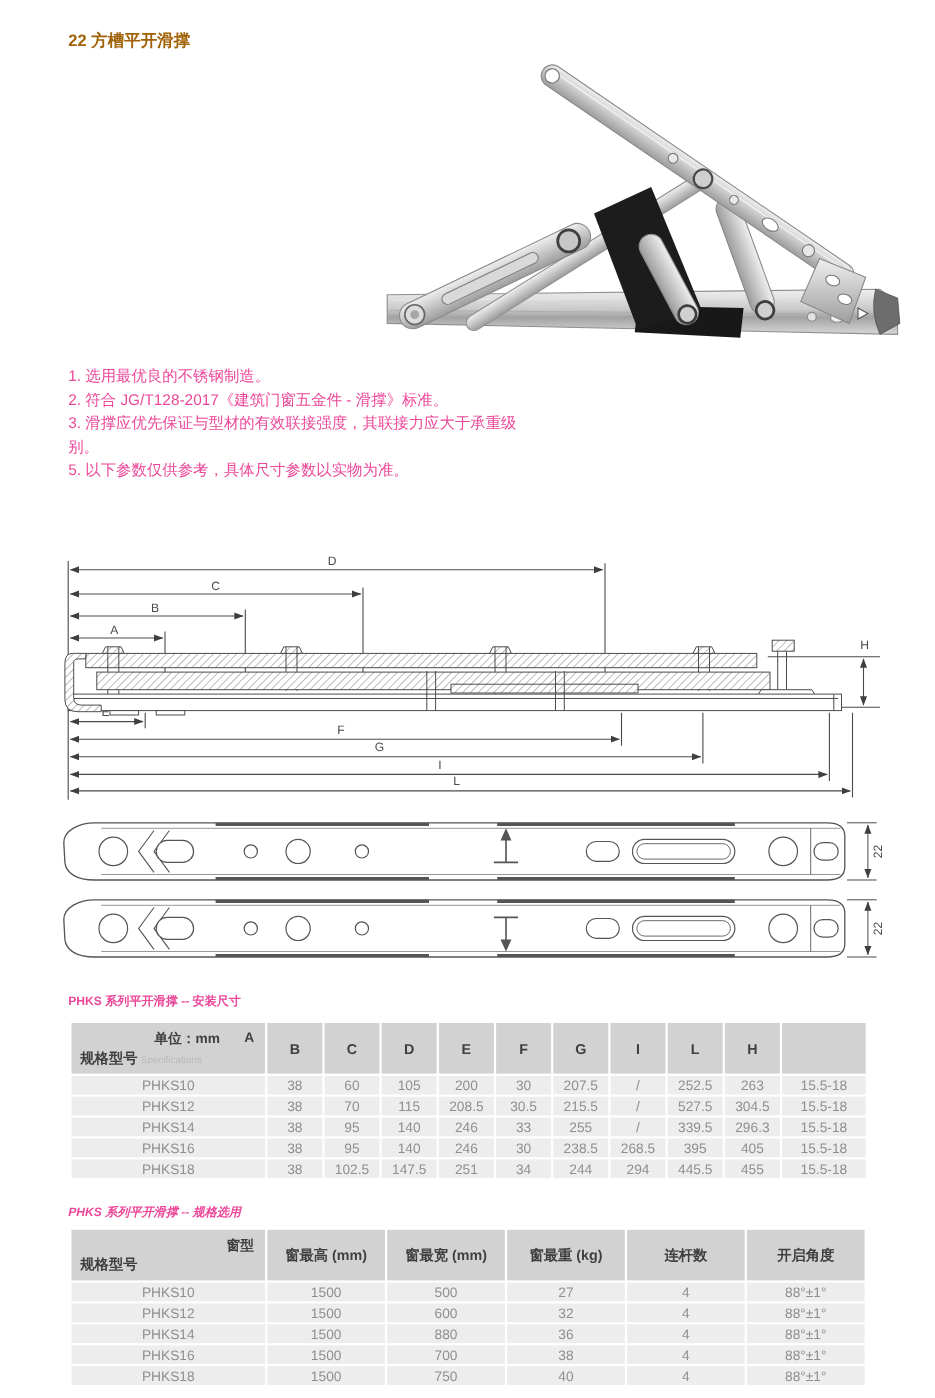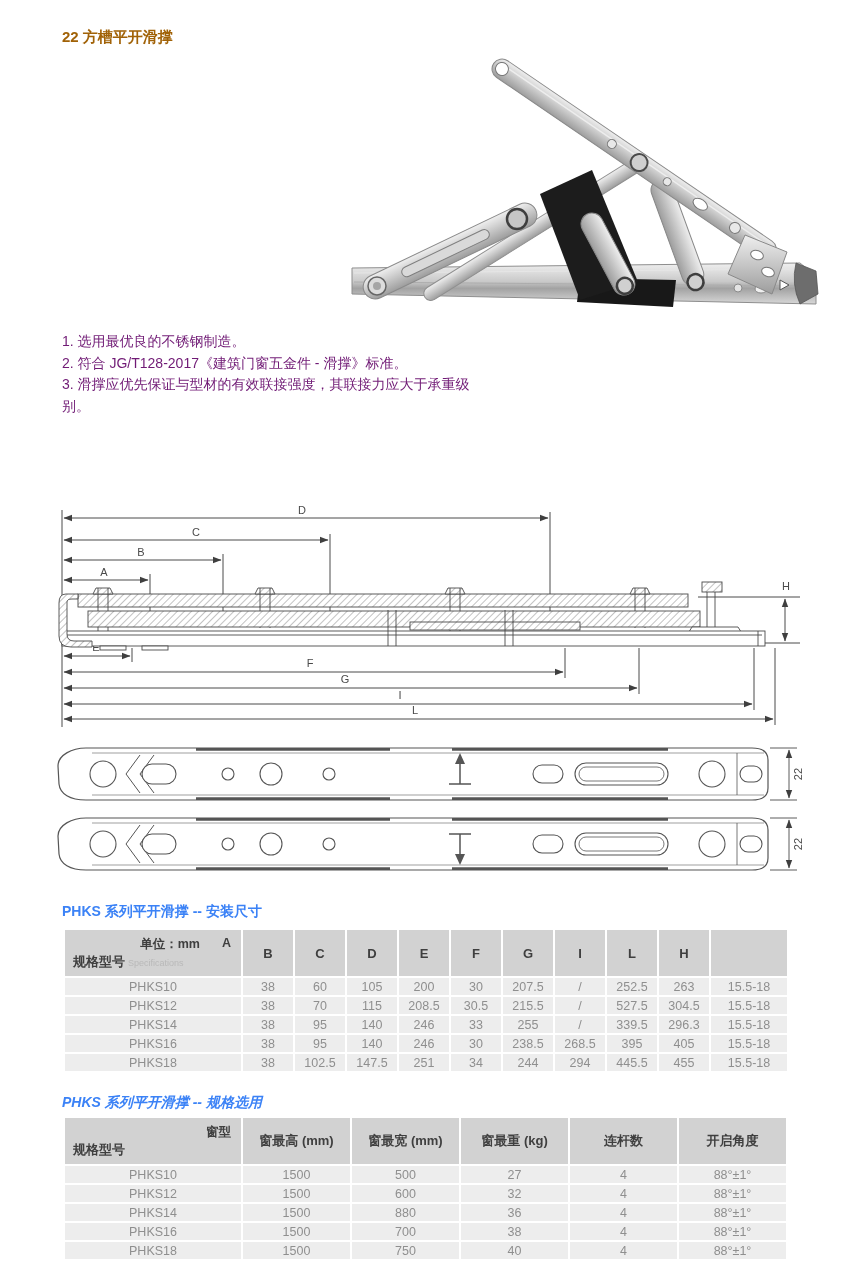--- a/index.html
+++ b/index.html
@@ -1,25 +1,25 @@
 <!DOCTYPE html>
 <html><head>
 <meta charset="utf-8">
 <style>
   html,body{margin:0;padding:0;background:#ffffff;}
   .page{position:relative;width:850px;height:1271px;background:#fff;overflow:hidden;
         font-family:"Liberation Sans","DejaVu Sans",sans-serif;}
   .page-title{position:absolute;left:62px;top:28px;font-size:15px;font-weight:bold;color:#a16207;}
   .features{position:absolute;left:62px;top:331px;width:412px;}
-  .features p{margin:0;font-size:14px;line-height:21.5px;color:#701a75;}
+  .features p{margin:0;font-size:14px;line-height:21.5px;color:#ec4899;}
   .photo-svg{position:absolute;left:240px;top:42px;}
   .dim-svg{position:absolute;left:0px;top:498px;}
   .bars-svg{position:absolute;left:0px;top:738px;}
   svg text{font-family:"Liberation Sans","DejaVu Sans",sans-serif;font-size:11px;fill:#4a4a4a;}
-  .tbl-title{position:absolute;left:62px;font-size:14px;font-weight:bold;color:#3b82f6;}
+  .tbl-title{position:absolute;left:62px;font-size:11px;font-weight:bold;color:#ec4899;}
   .t1-title{top:903px;} .t2-title{top:1094px;font-style:italic;}
   table.spec{position:absolute;left:63px;border-collapse:separate;border-spacing:2px;table-layout:fixed;}
   table.t1{top:928px;} table.t2{top:1116px;}
   table.spec th{background:#d2d2d2;font-size:13px;font-weight:bold;color:#3f3f3f;height:46px;text-align:center;padding:0;}
   table.spec td{background:#ededed;font-size:12.5px;font-weight:normal;color:#8f8f8f;height:17px;text-align:center;padding:0;white-space:nowrap;}
   th.corner{position:relative;
     background:linear-gradient(to bottom right,#d2d2d2 0%,#d2d2d2 48.6%,#ffffff 49.2%,#ffffff 51.2%,#d2d2d2 51.8%,#d2d2d2 100%);margin-top:32px;}
   .c-top{position:absolute;top:6px;right:10px;display:flex;gap:22px;font-size:12.5px;font-weight:bold;color:#3f3f3f;}
   .c-bot{position:absolute;left:8px;bottom:5px;font-size:13px;font-weight:bold;color:#3f3f3f;white-space:nowrap;}
   .c-bot i{font-style:normal;font-weight:normal;font-size:9px;color:#b9b9b9;margin-left:3px;}
@@ -93,20 +93,21 @@
 
     <polygon points="505,193 547,210 532,252 488,232" fill="url(#metal2)" stroke="#888"></polygon>
     <ellipse cx="517" cy="213" rx="6.5" ry="4.5" fill="#fff" stroke="#777" transform="rotate(20 517 213)"></ellipse>
     <ellipse cx="528" cy="230" rx="6.5" ry="4.5" fill="#fff" stroke="#777" transform="rotate(20 528 230)"></ellipse>
   </svg>
 
   <div class="features">
     <p>1. 选用最优良的不锈钢制造。</p>
     <p>2. 符合 JG/T128-2017《建筑门窗五金件 - 滑撑》标准。</p>
     <p>3. 滑撑应优先保证与型材的有效联接强度，其联接力应大于承重级别。</p>
+    <p>5. 以下参数仅供参考，具体尺寸参数以实物为准。</p>
   </div>
 
   <svg class="dim-svg" width="850" height="238" viewBox="0 0 850 238">
     <defs>
       <marker id="arr" markerWidth="9" markerHeight="8" refX="8" refY="4" orient="auto-start-reverse" markerUnits="userSpaceOnUse">
         <path d="M0,0.8 L8.5,4 L0,7.2 Z" fill="#3f3f3f"></path>
       </marker>
       <pattern id="hatch" width="5" height="5" patternUnits="userSpaceOnUse" patternTransform="rotate(45)">
         <rect width="5" height="5" fill="#ffffff"></rect>
         <line x1="0" y1="0" x2="0" y2="5" stroke="#909090" stroke-width="1.1"></line>

